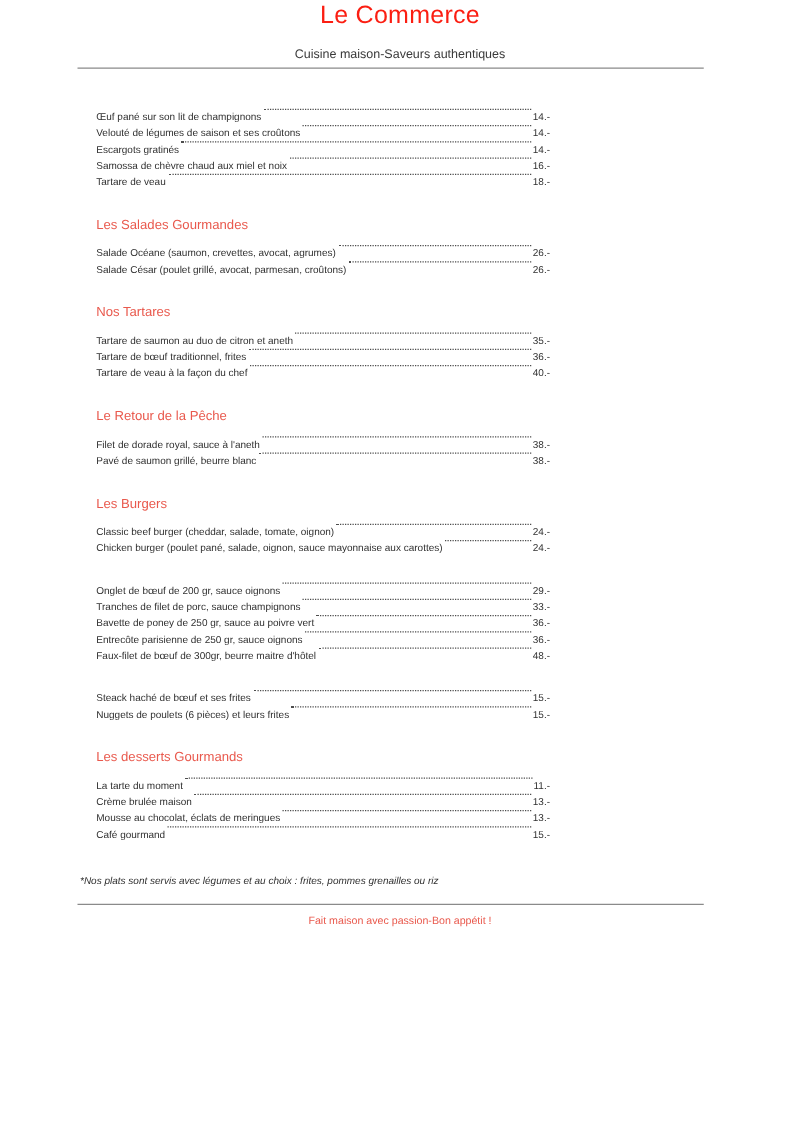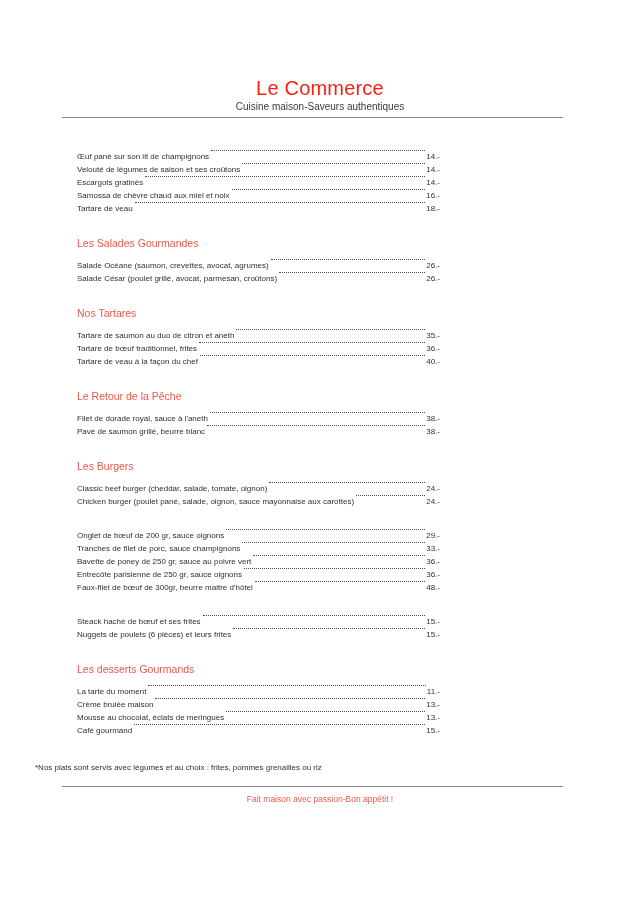--- a/index.html
+++ b/index.html
@@ -8,29 +8,30 @@
 
   .page {
     position: relative;
     width: 640px;
     height: 905px;
     background: #ffffff;
     overflow: hidden;
     color: var(--text, #303030);
   }
 
-  .header { text-align: center; padding-top: 76px; }
+  .header { text-align: center; }
   .title {
     font-size: 20px;
     line-height: 24px;
     font-weight: 400;
     color: var(--title-red, #fb1e12);
     letter-spacing: 0.2px;
   }
   .subtitle {
+    margin-top: 13px;
     font-size: 10px;
     line-height: 13px;
     color: #3a3a3a;
   }
 
   .rule {
     width: 501px;
     margin-left: 62px;
     border-top: 1px solid #8a8a8a;
   }
@@ -59,25 +60,26 @@
   .item-label { white-space: nowrap; }
   .leader {
     flex: 1 1 auto;
     border-bottom: 1px dotted #4d4d4d;
     margin: 0 1px 2px 2px;
     min-width: 8px;
   }
   .item-price { white-space: nowrap; }
 
   .footnote {
-    margin-left: 35px;
+    margin-left: 64px;
     margin-top: 24px;
     font-size: 8px;
     line-height: 13px;
     color: var(--text, #303030);
+    font-style: italic;
   }
   .closing {
     margin-top: 6px;
     text-align: center;
     font-size: 8.5px;
     line-height: 13px;
     color: var(--accent-red, #e9594d);
   }
 </style>
 </head>

